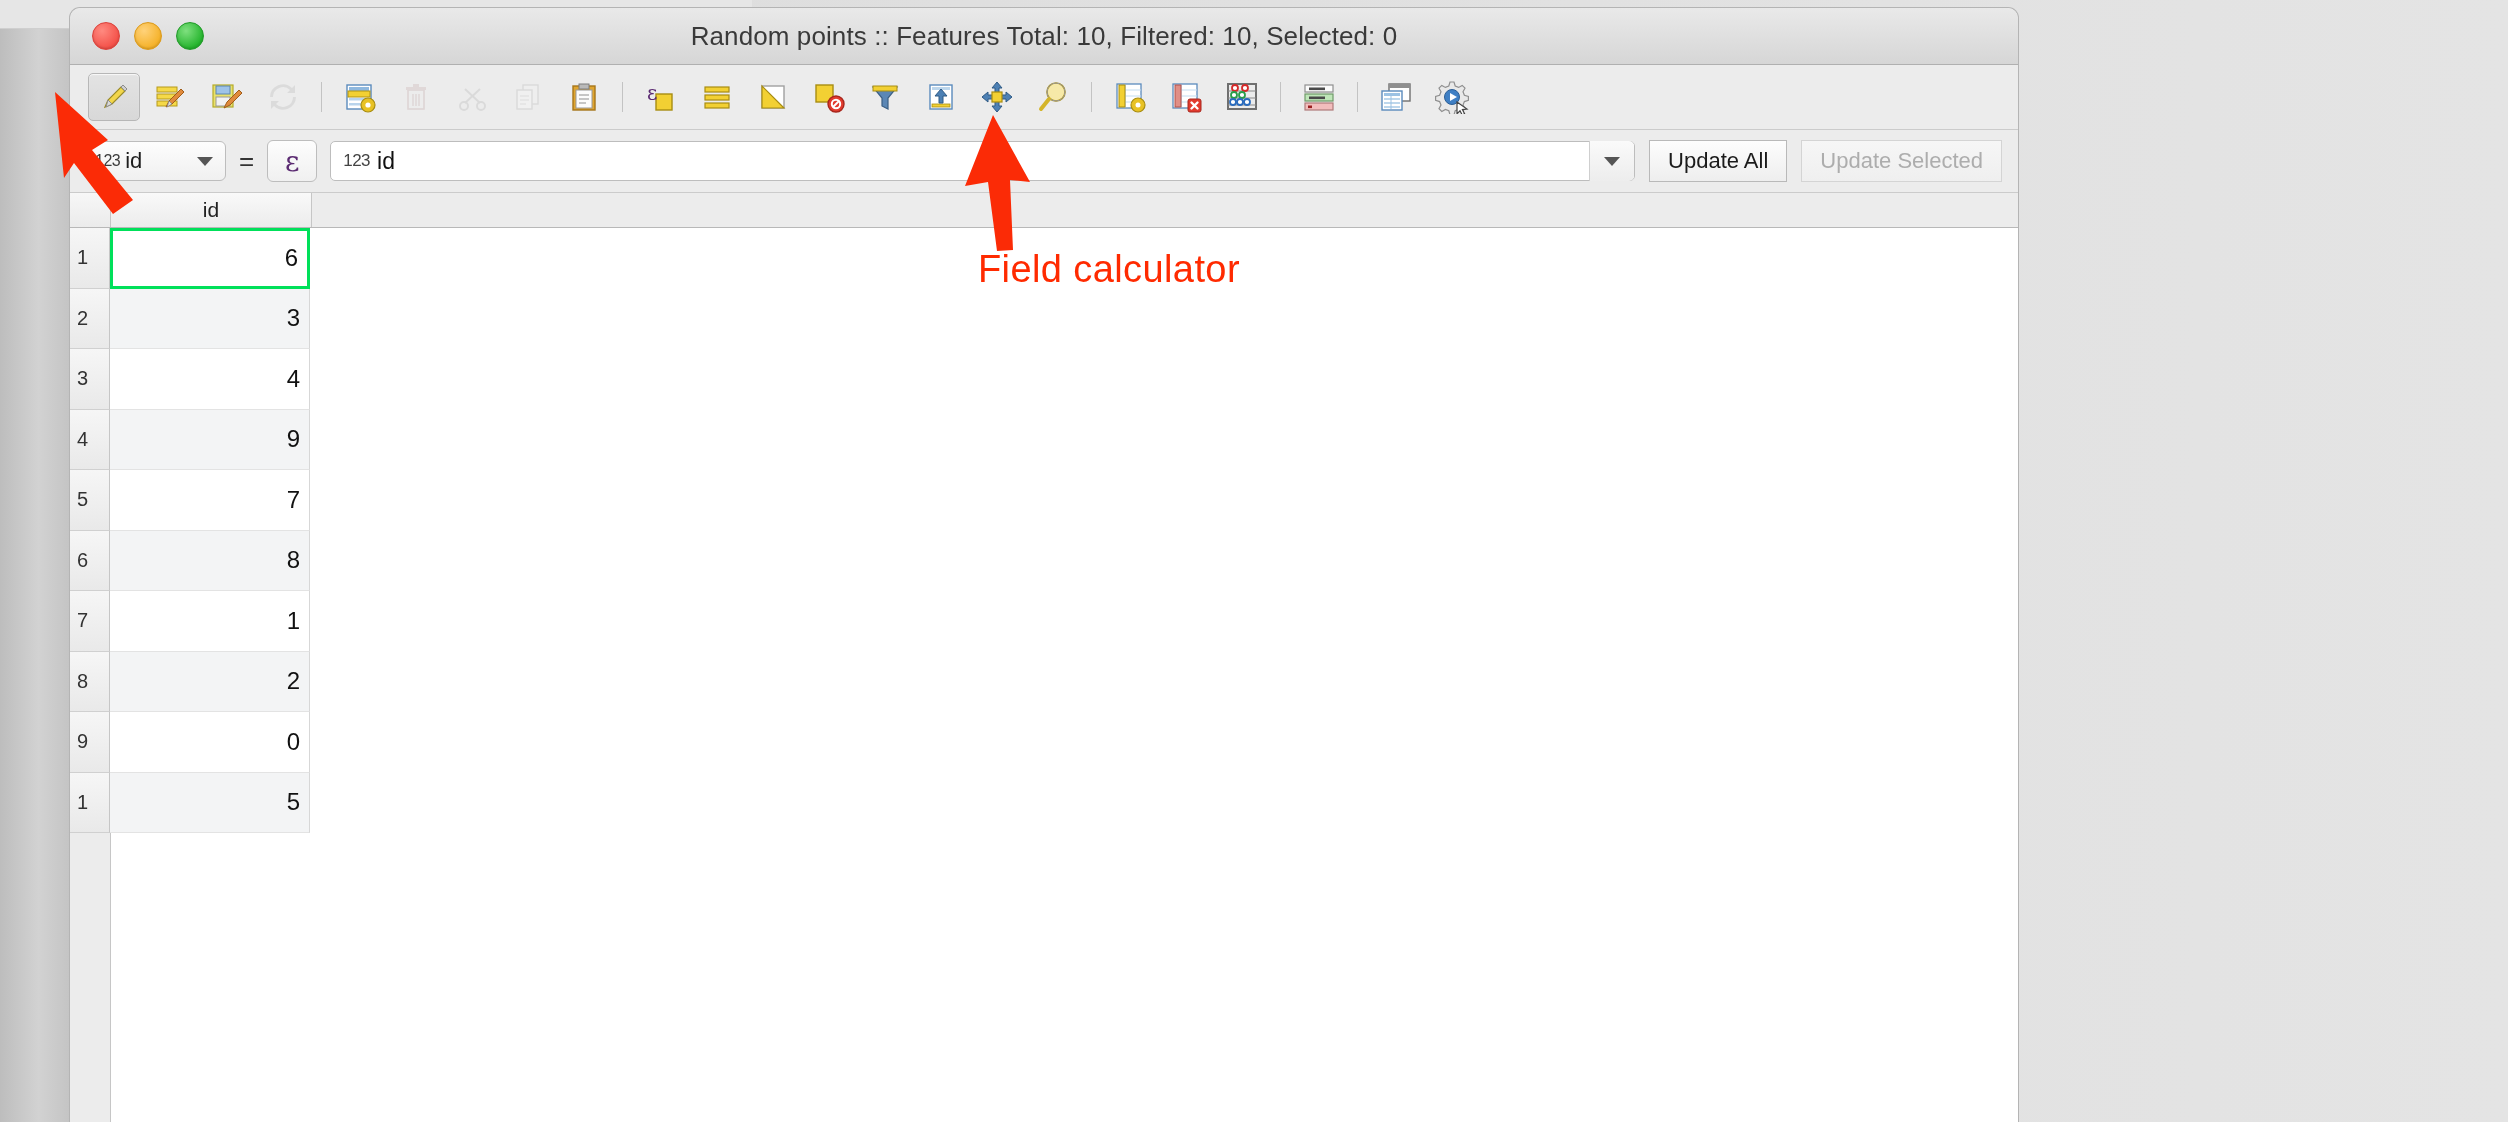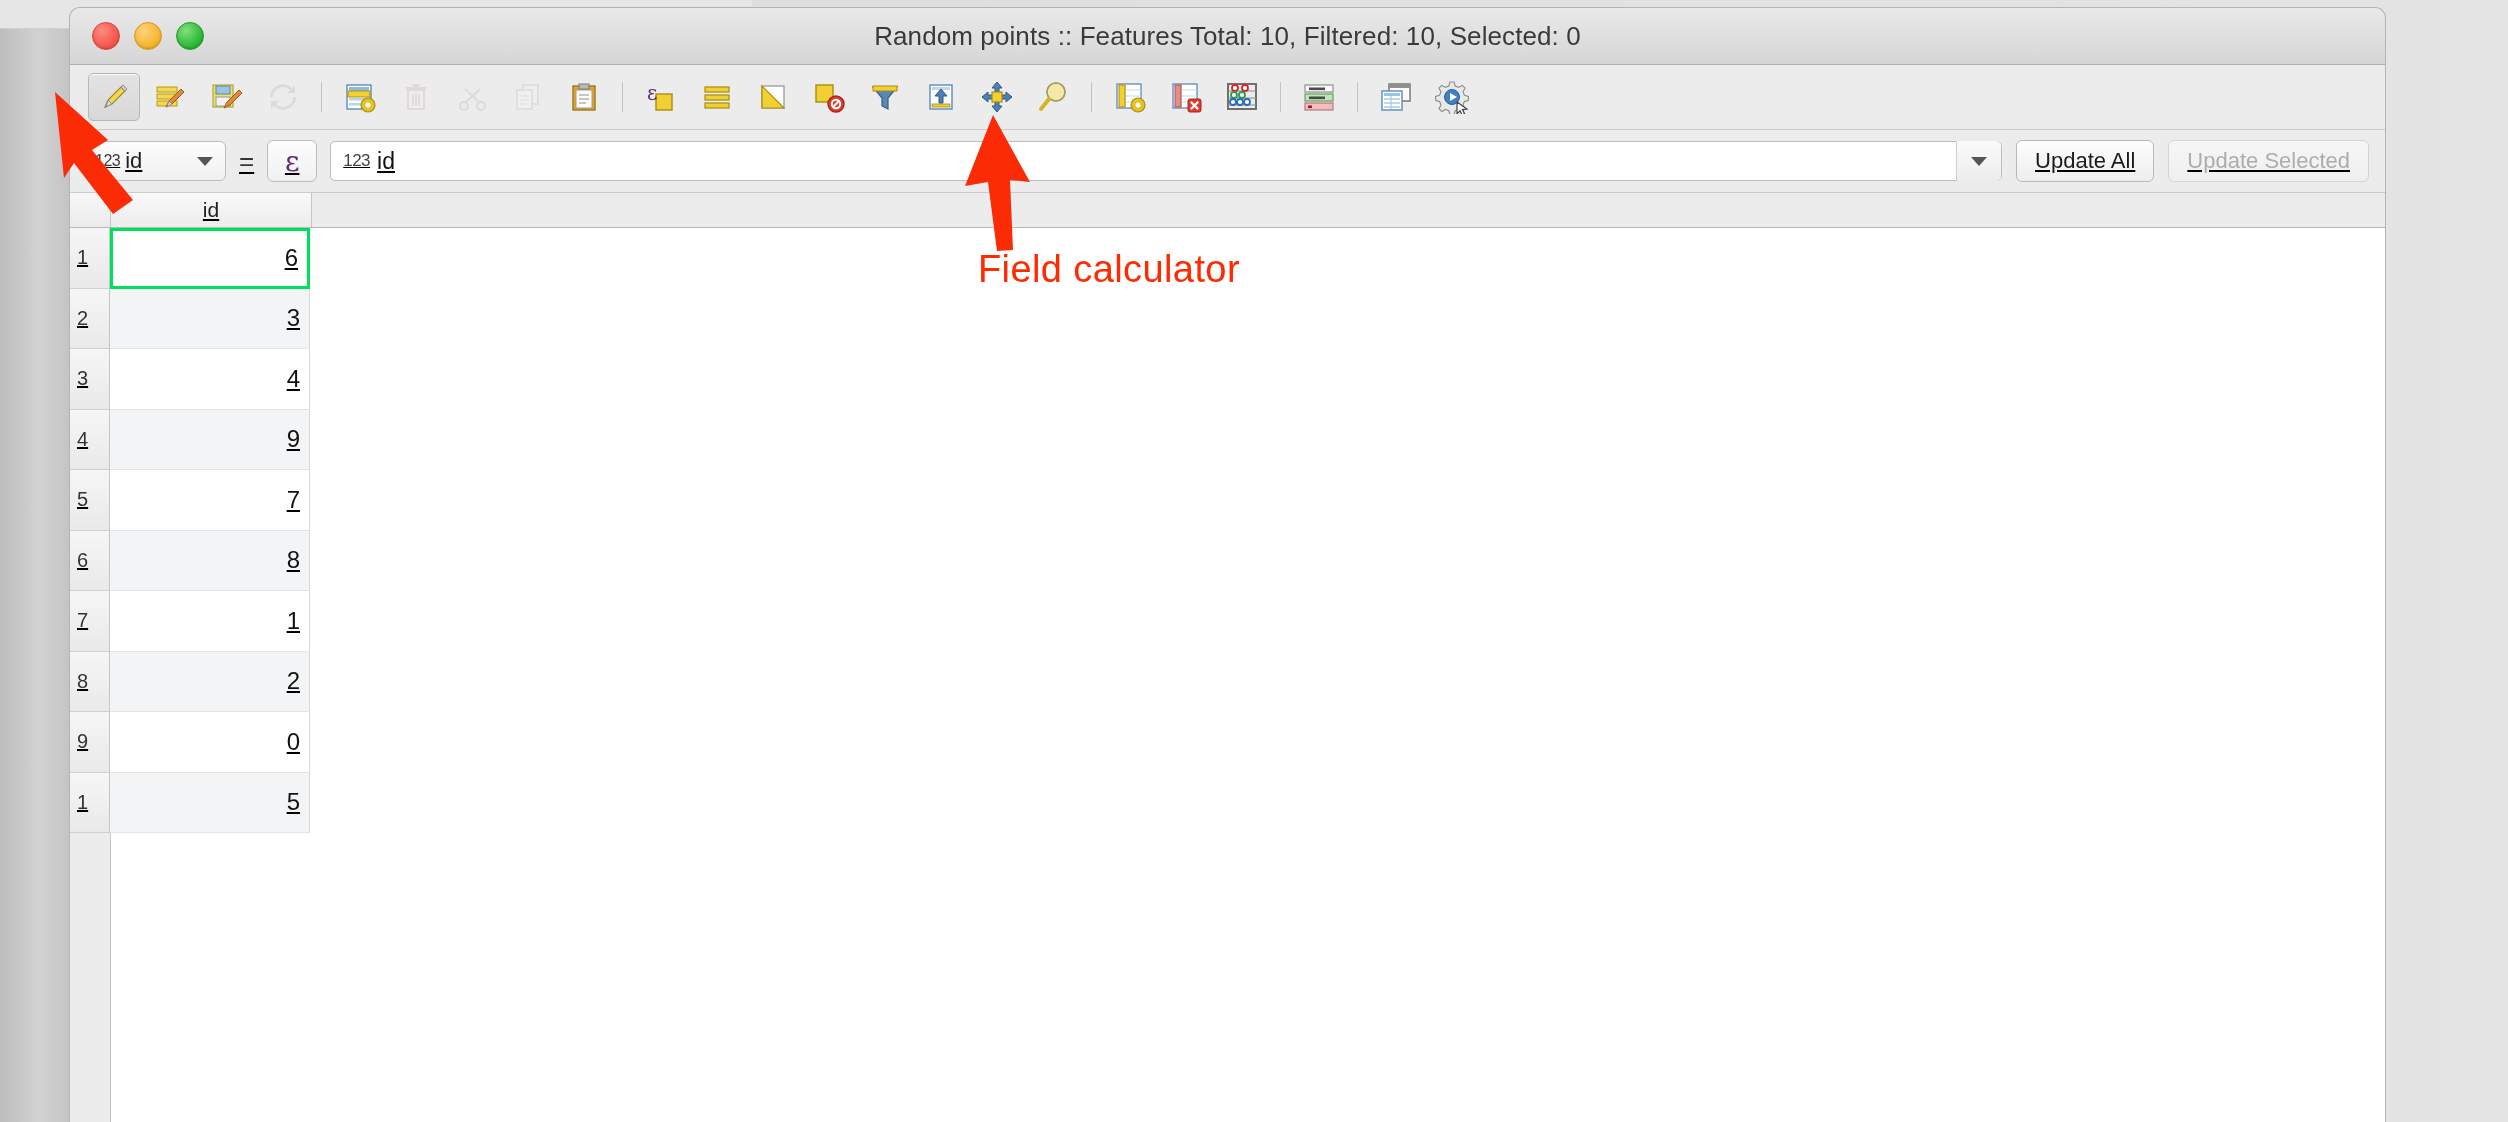--- a/index.html
+++ b/index.html
@@ -34,28 +34,27 @@
     width: 752px; height: 28px;
     background: #e6e6e6;
     border-bottom: 1px solid #cfcfcf;
   }
 
   
   .window {
     position: absolute;
     left: 70px;
     top: 8px;
-    width: 2315px;
+    width: 1948px;
     height: 1114px;
     background: #efefef;
     border-top-left-radius: 10px;
     border-top-right-radius: 10px;
     box-shadow: 0 0 0 1px #b4b4b4;
     overflow: hidden;
-    text-decoration: underline;
   }
 
   
   .titlebar {
     position: relative;
     height: 56px;
     background: linear-gradient(180deg,#e9e9e9 0%,#d6d6d6 100%);
     border-bottom: 1px solid #b0b0b0;
     border-top-left-radius: 10px;
     border-top-right-radius: 10px;
@@ -202,21 +201,21 @@
     border-right: 8px solid transparent;
     border-top: 9px solid #555;
     display: block;
   }
   .push-btn {
     height: 40px;
     margin-left: 14px;
     padding: 0 18px;
     background: linear-gradient(180deg,#fdfdfd,#eeeeee);
     border: 1px solid #b9b9b9;
-    border-radius: 6px;
+    border-radius: 0;
     font-size: 22px;
     color: #1b1b1b;
     display: flex; align-items: center;
     white-space: nowrap;
   }
   .push-btn.disabled {
     color: #adadad;
     background: linear-gradient(180deg,#f6f6f6,#efefef);
     border-color: #d4d4d4;
   }

